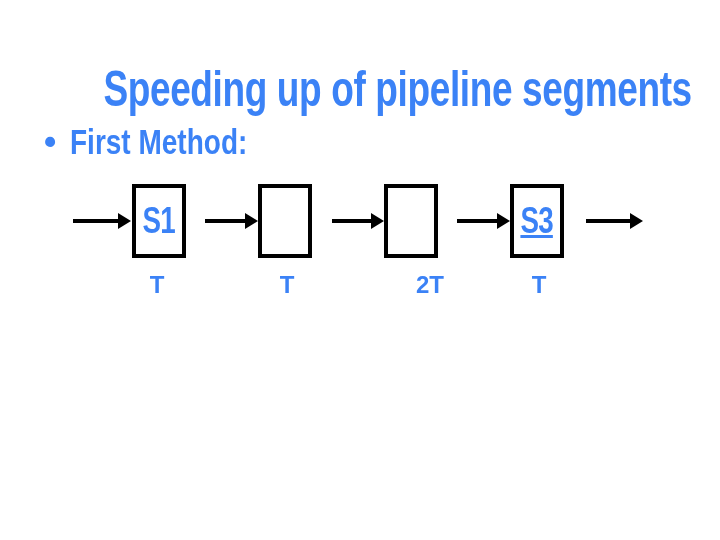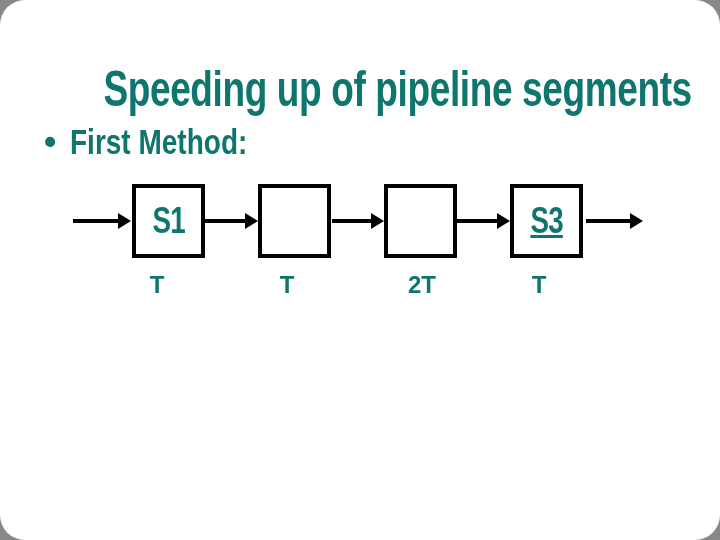--- a/index.html
+++ b/index.html
@@ -3,22 +3,21 @@
 <meta charset="utf-8">
 <style>
   html, body { margin: 0; padding: 0; background: #888; }
   .slide {
     position: relative;
     width: 720px;
     height: 540px;
     background: #ffffff;
     overflow: hidden;
     font-family: "Liberation Sans", "DejaVu Sans", sans-serif;
-    color: #0f766e;
-    border-radius: 25px;
+    color: #3b82f6;
   }
 
   
   .title {
     position: absolute;
     left: 0; right: 0; top: 36px;
     text-align: center;
     white-space: nowrap;
   }
   .title .cond {
@@ -49,21 +48,21 @@
     transform: scaleX(0.80);
     transform-origin: 0 50%;
   }
 
   
   .diagram { position: absolute; left: 0; top: 0; width: 720px; height: 540px; }
 
   .stage {
     position: absolute;
     top: 184px;
-    width: 73px;
+    width: 54px;
     height: 74px;
     border: 4px solid #000;
     box-sizing: border-box;
     background: #fff;
     display: flex;
     align-items: center;
     justify-content: center;
   }
   .stage .stage-label {
     font-size: 37px;
@@ -101,21 +100,21 @@
     position: absolute;
     top: 271px;
     width: 80px;
     text-align: center;
     font-size: 24px;
     font-weight: bold;
     line-height: 28px;
   }
   .d0 { left: 117px; }
   .d1 { left: 247px; }
-  .d2 { left: 382px; }
+  .d2 { left: 390px; }
   .d3 { left: 499px; }
 </style>
 </head>
 <body>
 
 <div class="slide">
 
   <h1 class="title"><span class="cond">Speeding up of pipeline segments</span></h1>
 
   <span class="bullet-marker">•</span>

